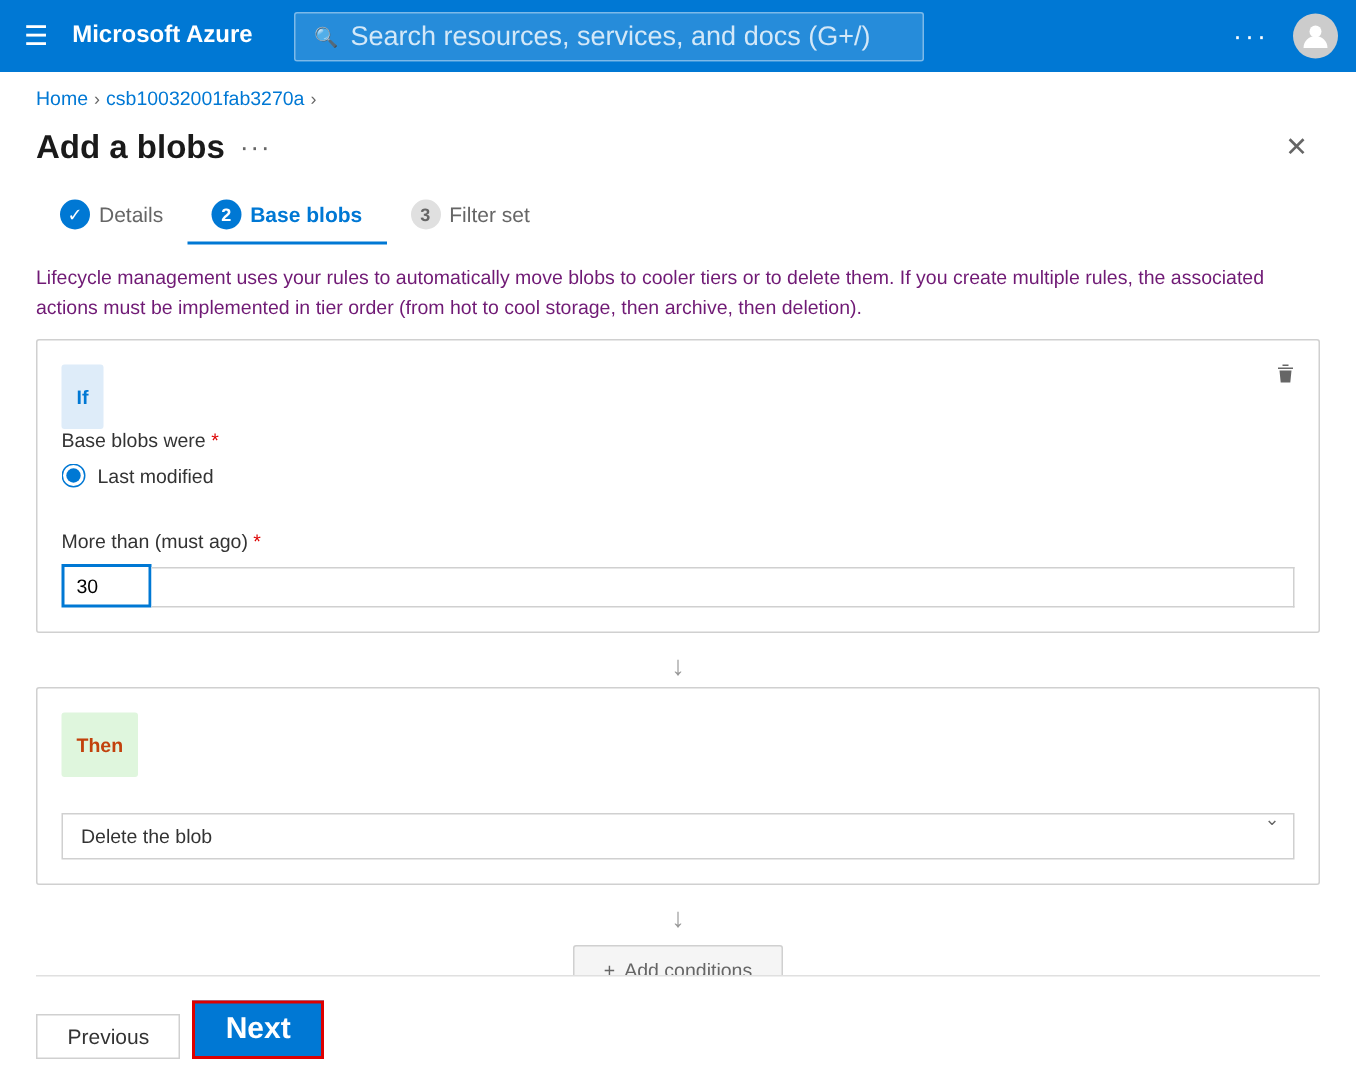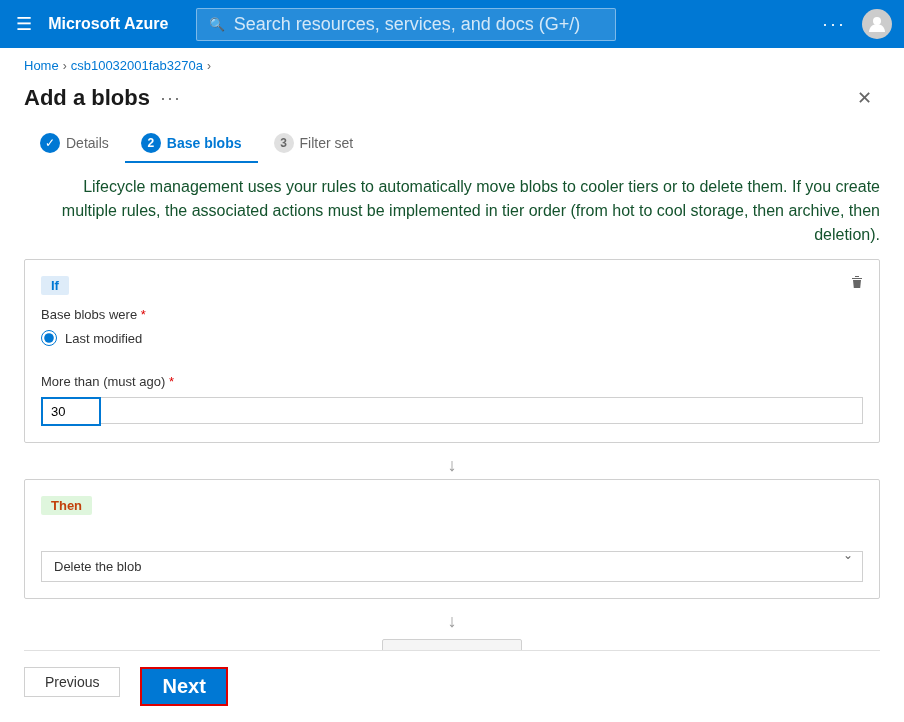--- a/index.html
+++ b/index.html
@@ -157,48 +157,47 @@
       color: #fff;
     }
     .tab-num-inactive {
       background: #e0e0e0;
       color: #666;
     }
 
     
     .description {
       padding: 4px 24px 12px;
-      font-size: 16px;
-      color: #14532d;
+      font-size: 13px;
+      color: #701a75;
       line-height: 1.5;
-      text-align: right;
     }
 
     
     .form-area {
       padding: 0 24px;
       flex: 1;
       overflow-y: auto;
     }
 
     
     .rule-block {
       border: 1px solid #d0d0d0;
       border-radius: 2px;
       margin-bottom: 8px;
       padding: 16px;
       position: relative;
     }
     .block-label {
       display: inline-block;
-      padding: 2px 10px;
+      padding: 14px 10px;
       border-radius: 2px;
       font-size: 13px;
       font-weight: 600;
-      margin-bottom: 12px;
+      margin-bottom: 0;
     }
     .block-label-if {
       background: #deecf9;
       color: #0078d4;
     }
     .block-label-then {
       background: #dff6dd;
       color: #c2410c;
     }
     .block-trash {
@@ -250,21 +249,21 @@
       border: 1px solid #d0d0d0;
       border-left: none;
       padding: 5px 8px;
       font-size: 13px;
       flex: 1;
       outline: none;
       color: #999;
     }
     .input-group {
       display: flex;
-      align-items: flex-start;
+      align-items: flex-end;
     }
 
     
     .dropdown-select {
       width: 100%;
       padding: 7px 12px;
       font-size: 13px;
       border: 1px solid #d0d0d0;
       background: #fff;
       appearance: none;
@@ -319,22 +318,22 @@
 
     
     .bottom-divider {
       border: none;
       border-top: 1px solid #e0e0e0;
       margin: 0 24px;
     }
     .bottom-buttons {
       padding: 16px 24px;
       display: flex;
-      align-items: flex-start;
-      gap: 20px;
+      align-items: flex-end;
+      gap: 8px;
     }
     .btn-previous {
       padding: 6px 20px;
       font-size: 14px;
       border: 1px solid #d0d0d0;
       background: #fff;
       cursor: pointer;
       color: #333;
     }
     .btn-next {

